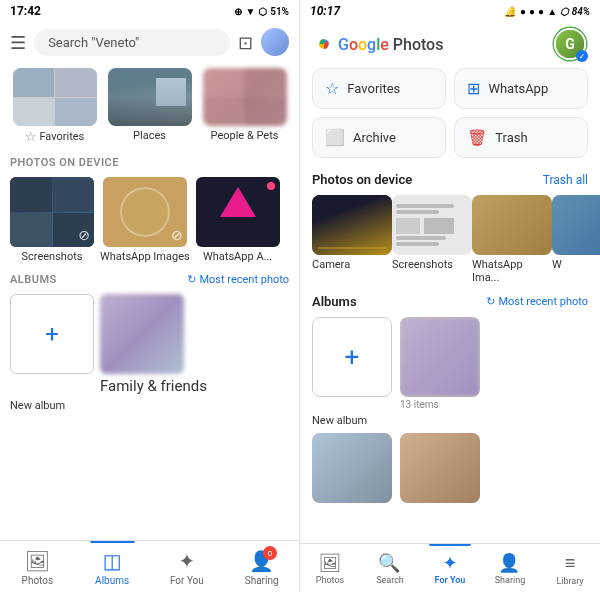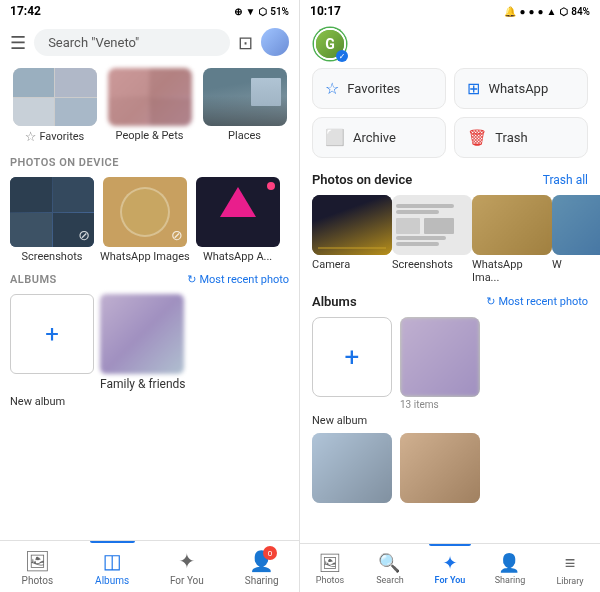--- a/index.html
+++ b/index.html
@@ -229,21 +229,21 @@
     }
 
     .album-thumb {
       width: 84px;
       height: 80px;
       border-radius: 6px;
       overflow: hidden;
       background: #b0c4d8;
     }
 
-    .album-label { font-size: 12px; margin-top: 3px; color: #333; }
+    .album-label { font-size: 15px; margin-top: 3px; color: #333; }
 
     
     .bottom-nav {
       margin-top: auto;
       display: flex;
       border-top: 1px solid #e0e0e0;
       background: #fff;
     }
 
     .nav-item {
@@ -296,20 +296,21 @@
       overflow: hidden;
     }
 
     .right-status-bar {
       display: flex;
       justify-content: space-between;
       align-items: center;
       padding: 4px 10px;
       font-size: 11px;
       font-weight: 600;
+      font-style: italic;
     }
 
     .right-status-bar .time { font-size: 12px; font-weight: 700; }
 
     .google-photos-header {
       display: flex;
       align-items: center;
       justify-content: space-between;
       padding: 6px 14px 8px;
     }
@@ -583,35 +584,35 @@
         <div class="cell" style="background:#c8d0d8;"></div>
         <div class="cell" style="background:#a8b8c8;"></div>
       </div>
       <span class="category-label">
         <span class="fav-star">☆</span>
         <span>Favorites</span>
       </span>
     </div>
 
     <div class="category-item">
+      <div class="category-single" style="background: linear-gradient(170deg, #607d8b 30%, #90a4ae 100%);">
+        <div style="position:absolute;bottom:0;left:0;right:0;height:30px;background:linear-gradient(transparent,rgba(0,0,0,0.4));"></div>
+        <div style="position:absolute;top:10px;right:6px;width:30px;height:28px;background:linear-gradient(180deg,#b0c4d4,#a0b4c4);border-radius:1px;"></div>
+      </div>
+      <span class="category-label">Places</span>
+    </div>
+
+    <div class="category-item">
       <div class="category-grid blurred-people">
         <div class="cell" style="background:rgba(200,150,150,0.7);"></div>
         <div class="cell" style="background:rgba(180,130,130,0.7);"></div>
         <div class="cell" style="background:rgba(190,140,140,0.7);"></div>
         <div class="cell" style="background:rgba(170,120,120,0.7);"></div>
       </div>
       <span class="category-label">People &amp; Pets</span>
-    </div>
-
-    <div class="category-item">
-      <div class="category-single" style="background: linear-gradient(170deg, #607d8b 30%, #90a4ae 100%);">
-        <div style="position:absolute;bottom:0;left:0;right:0;height:30px;background:linear-gradient(transparent,rgba(0,0,0,0.4));"></div>
-        <div style="position:absolute;top:10px;right:6px;width:30px;height:28px;background:linear-gradient(180deg,#b0c4d4,#a0b4c4);border-radius:1px;"></div>
-      </div>
-      <span class="category-label">Places</span>
     </div>
   </div>
 
   <div class="section-header">PHOTOS ON DEVICE</div>
 
   <div class="device-photos">
 
     <div class="device-photo-item">
       <div class="device-thumb thumb-screenshots">
         <div style="width:100%;height:100%;display:grid;grid-template-columns:1fr 1fr;grid-template-rows:1fr 1fr;gap:1px;">
@@ -702,20 +703,33 @@
       <span>●</span>
       <span>●</span>
       <span>●</span>
       <span>▲</span>
       <span>⬡</span>
       <span>84%</span>
     </div>
   </div>
 
   <div class="google-photos-header">
+    <div class="google-photos-logo">
+
+      <svg class="gp-icon" viewBox="0 0 24 24">
+        <path d="M12 2C6.48 2 2 6.48 2 12s4.48 10 10 10 10-4.48 10-10S17.52 2 12 2z" fill="none"></path>
+        <path d="M12 6.5c-1.5 0-2.8.6-3.8 1.6L12 12h6c0-3.04-2.46-5.5-5.5-5.5l-.5-.5z" fill="#4285f4"></path>
+        <path d="M6.5 12c0 1.5.6 2.8 1.6 3.8L12 12V6c-3.04 0-5.5 2.46-5.5 5.5v.5z" fill="#34a853"></path>
+        <path d="M12 17.5c1.5 0 2.8-.6 3.8-1.6L12 12H6c0 3.04 2.46 5.5 5.5 5.5l.5.5z" fill="#fbbc05"></path>
+        <path d="M17.5 12c0-1.5-.6-2.8-1.6-3.8L12 12v6c3.04 0 5.5-2.46 5.5-5.5V12z" fill="#ea4335"></path>
+      </svg>
+      <span>
+        <span class="g-blue">G</span><span class="g-red">o</span><span class="g-yellow">o</span><span class="g-blue">g</span><span class="g-green">l</span><span class="g-red">e</span>&nbsp;<span>Photos</span>
+      </span>
+    </div>
     <div style="position:relative;">
       <div class="avatar-right">
         <div style="width:100%;height:100%;background:linear-gradient(135deg,#8bc34a,#558b2f);display:flex;align-items:center;justify-content:center;font-size:14px;color:#fff;font-weight:700;">G</div>
       </div>
       <div class="avatar-verified">✓</div>
     </div>
   </div>
 
   <div class="quick-actions">
     <div class="quick-action-btn">

